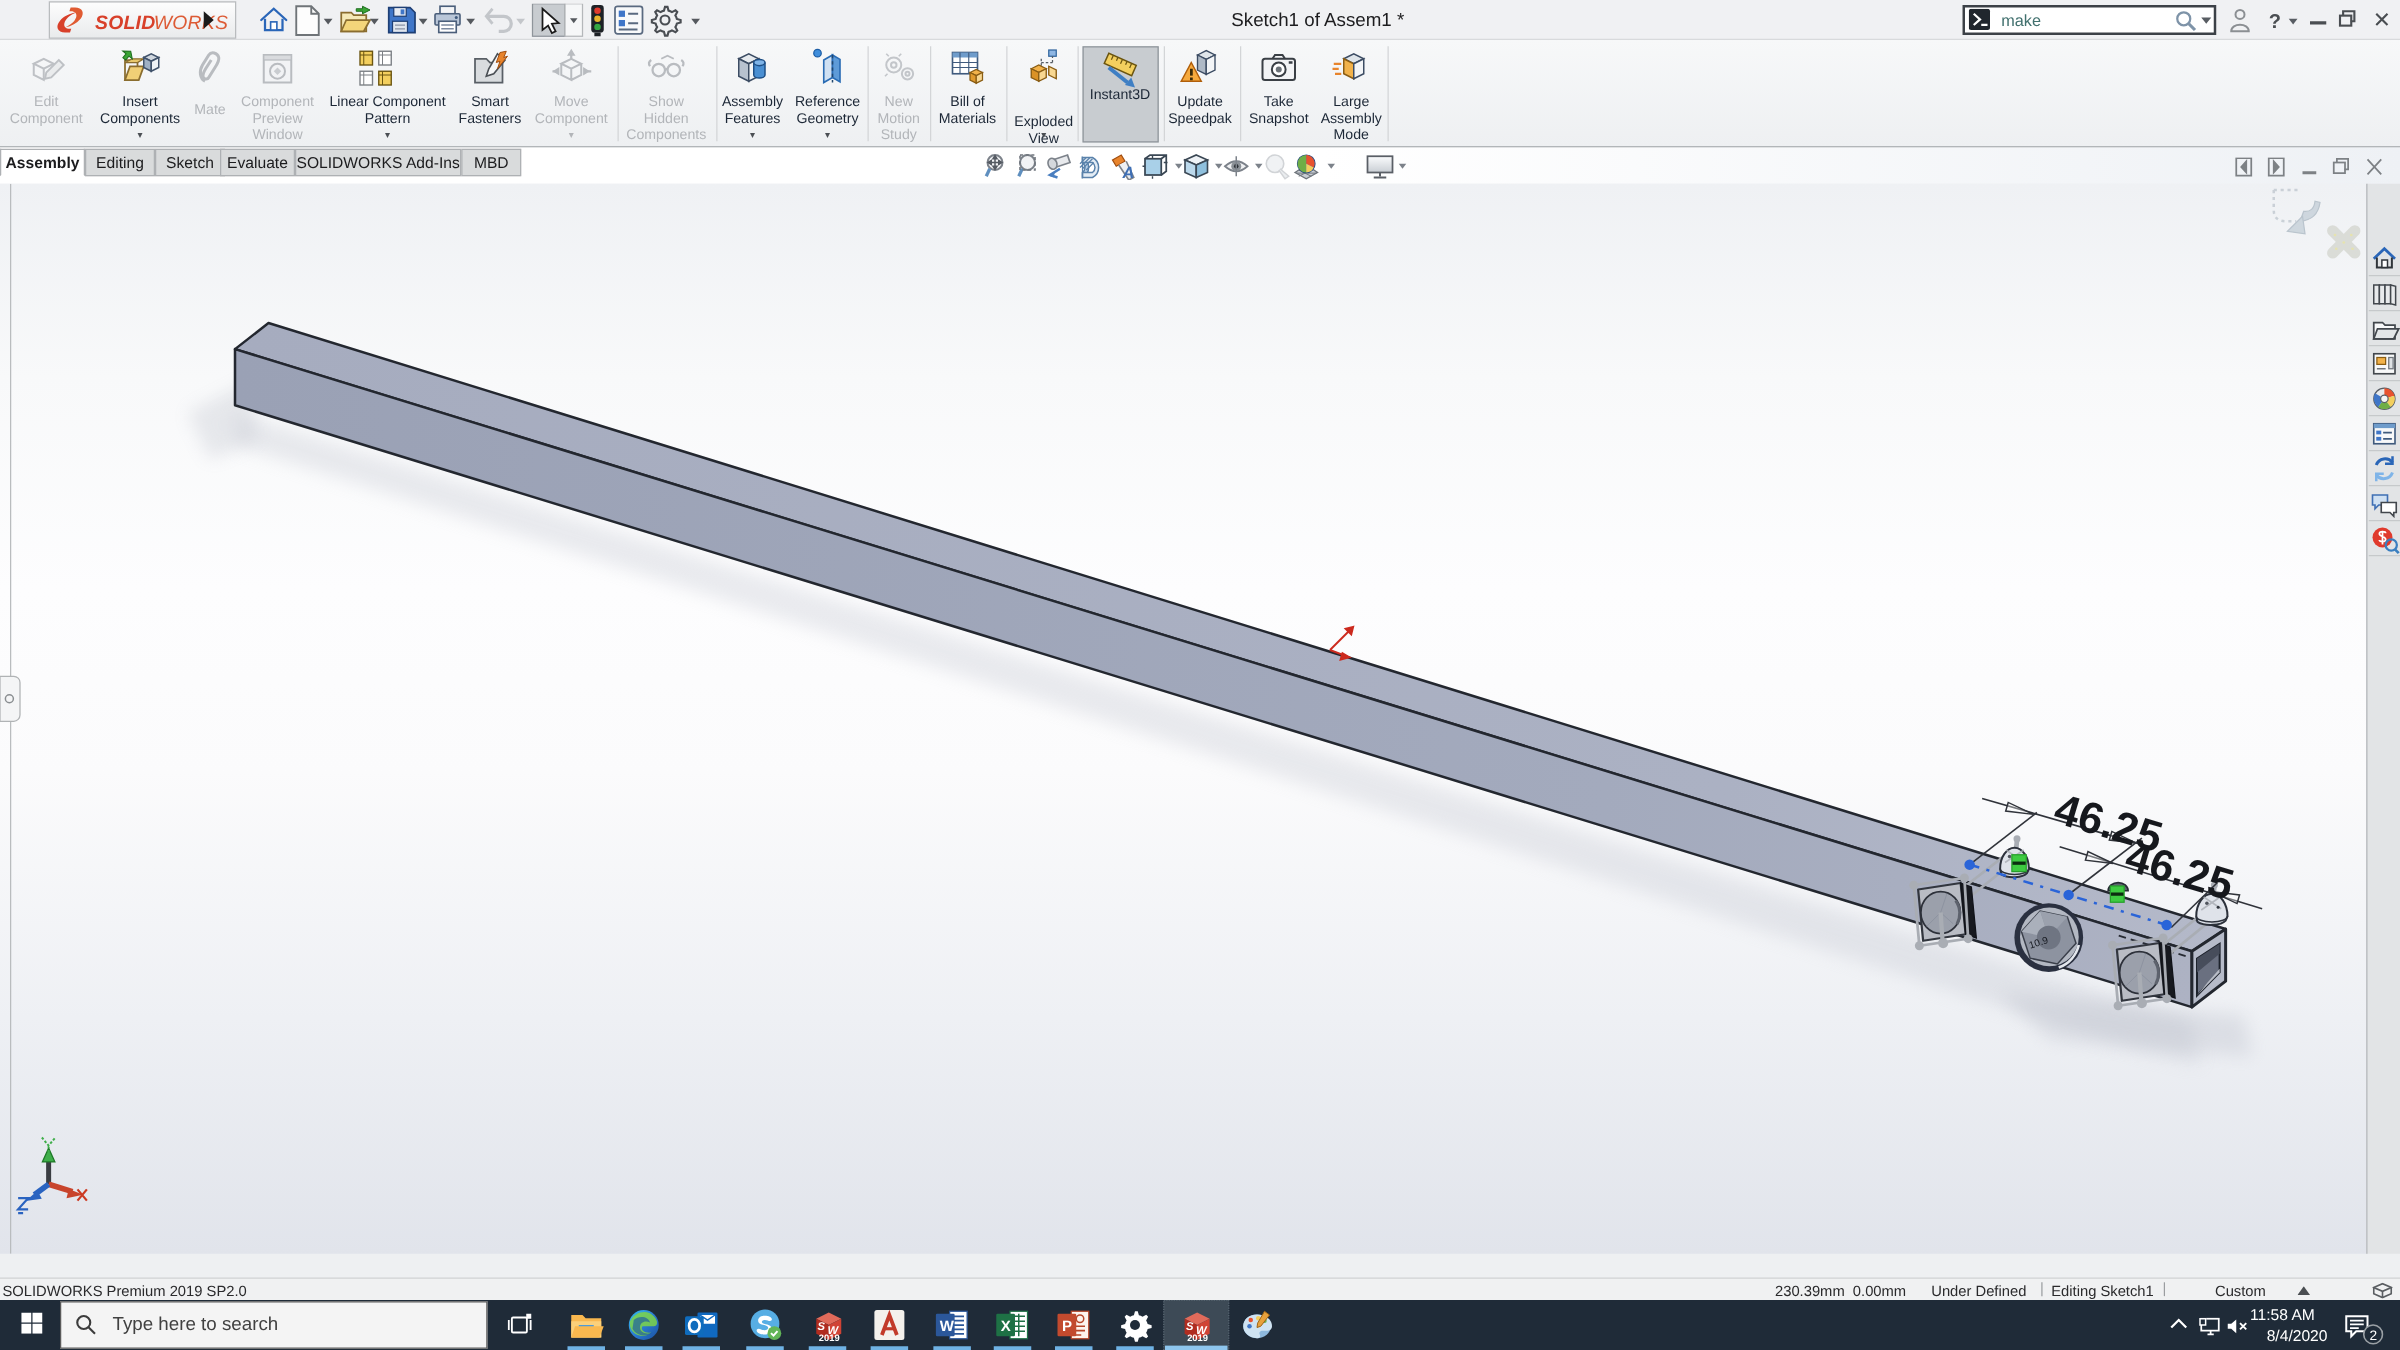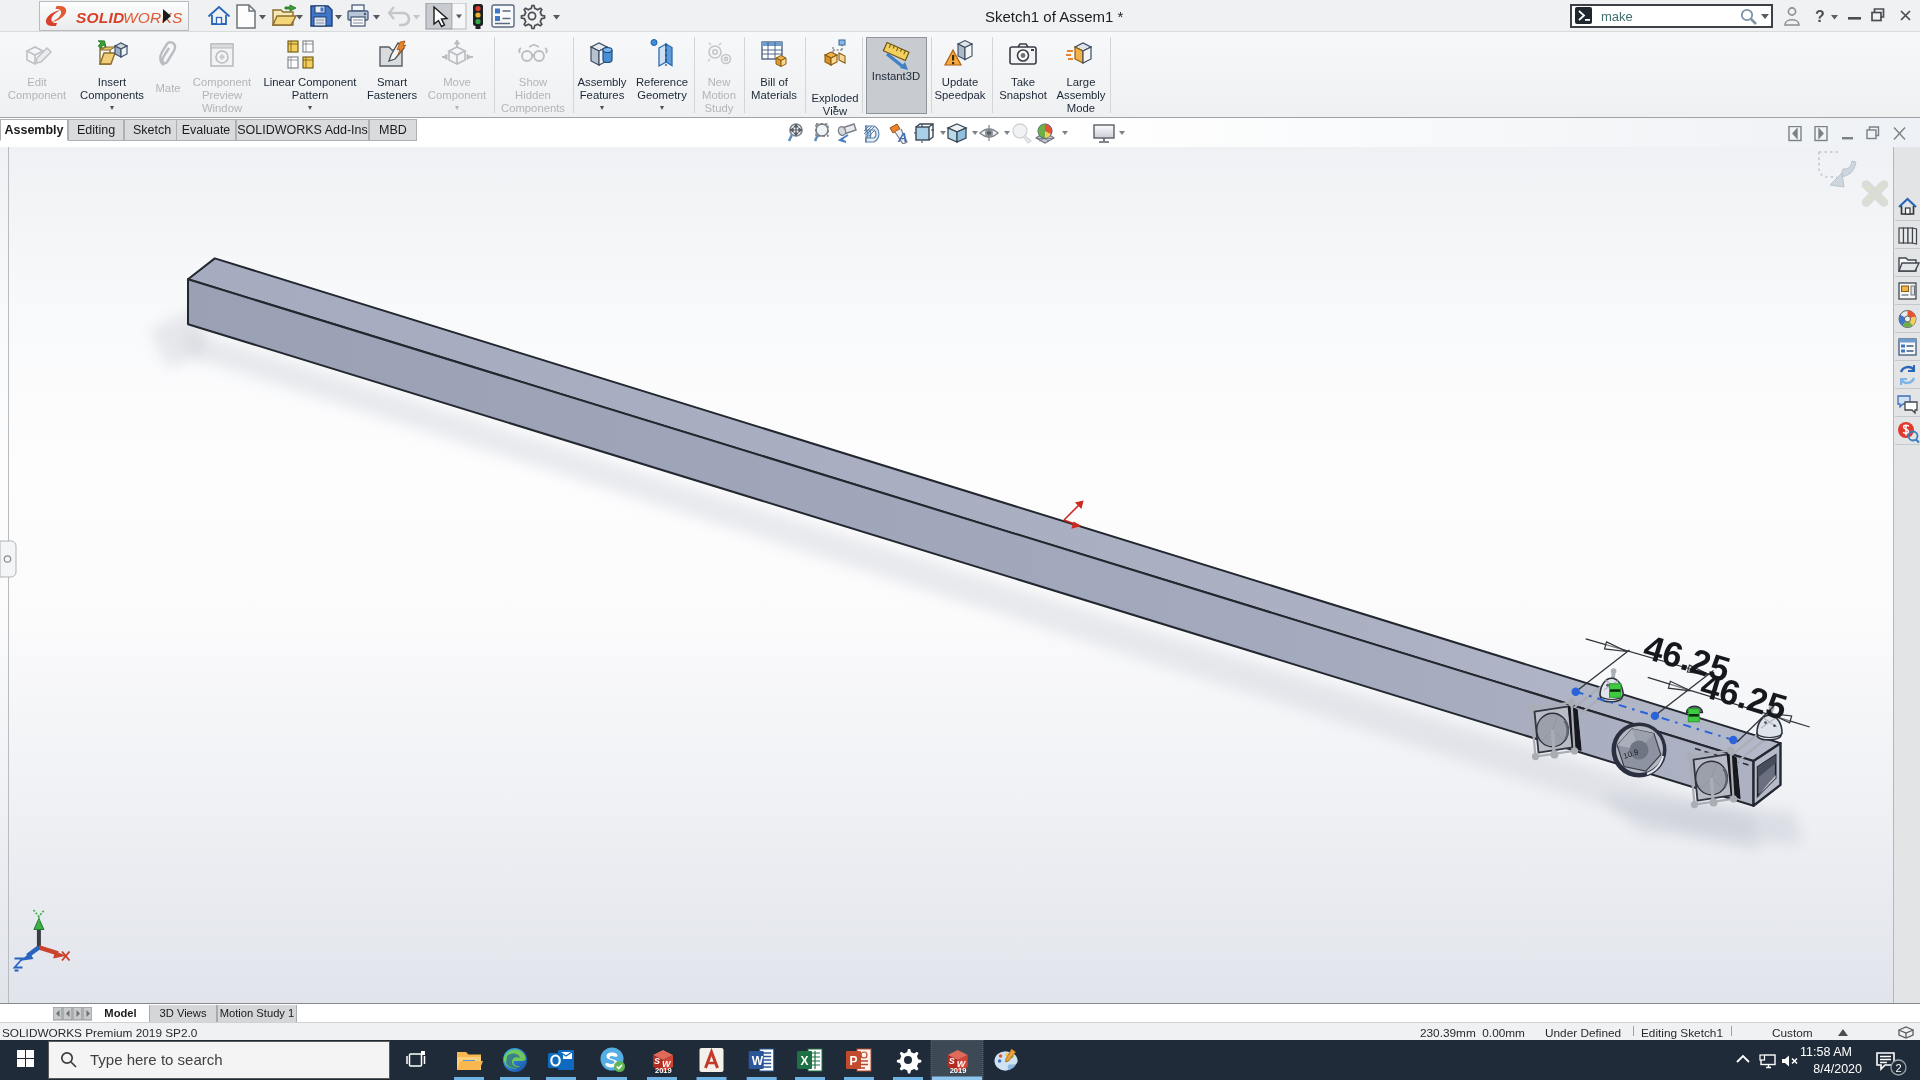--- a/index.html
+++ b/index.html
@@ -657,39 +657,20 @@
           <path d="M10 12 h12 v8 h-2 v3 l-3 -3 h-7 Z" fill="#ffffff" stroke="#42474d" stroke-width="1.3"></path>
         </svg></div>
 <div class="tpbtn" style="top:271px;"><svg width="25" height="27" viewBox="0 0 25 27">
           <circle cx="11" cy="12" r="8" fill="#e03a2d"></circle>
           <path d="M11 6.5 v11 M13.5 8.5 c0 -1.5 -5 -2 -5 0.5 c0 2.5 5 2 5 4.5 c0 2.5 -5 2 -5 0.5" stroke="#ffffff" stroke-width="1.4" fill="none"></path>
           <circle cx="18" cy="18" r="4.5" fill="none" stroke="#3a7fc0" stroke-width="1.8"></circle>
           <line x1="21" y1="21.5" x2="24" y2="24.5" stroke="#3a7fc0" stroke-width="2.2"></line>
         </svg></div>
     </div>
 
-  <div id="modeltabs">
-    <svg class="abs" style="left:53px;top:3px" width="40" height="14" viewBox="0 0 40 14">
-      <g fill="#c8cacc" stroke="#8e9194">
-          <rect x="0" y="0" width="9" height="13"></rect>
-          <rect x="10" y="0" width="9" height="13"></rect>
-          <rect x="20" y="0" width="9" height="13"></rect>
-          <rect x="30" y="0" width="9" height="13"></rect>
-        </g>
-      <g fill="#6f7376">
-          <path d="M6.5 3 L3 6.5 L6.5 10 Z"></path>
-          <path d="M16.5 3 L13 6.5 L16.5 10 Z"></path>
-          <path d="M13.5 3 L17 6.5 L13.5 10 Z" transform="translate(10,0)"></path>
-          <path d="M33.5 3 L37 6.5 L33.5 10 Z"></path>
-        </g>
-    </svg>
-    <div class="mtab act" style="left:92px;width:57px;">Model</div>
-    <div class="mtab" style="left:149px;width:68px;">3D Views</div>
-    <div class="mtab" style="left:217px;width:80px;">Motion Study 1</div>
-  </div>
 
   <div id="statusbar">
     <div class="abs" style="left:2px;top:3px;">SOLIDWORKS Premium 2019 SP2.0</div>
     <div class="abs" style="left:1345px;top:3px;margin-top:32px;">-27.13mm</div>
     <div class="abs" style="left:1420px;top:3px;">230.39mm&nbsp;&nbsp;0.00mm</div>
     <div class="abs" style="left:1545px;top:3px;">Under Defined</div>
     <div class="abs" style="left:1632px;top:0px;color:#9a9da0;">|</div>
     <div class="abs" style="left:1641px;top:3px;text-align:center;">Editing Sketch1</div>
     <div class="abs" style="left:1730px;top:0px;color:#9a9da0;">|</div>
     <div class="abs" style="left:1772px;top:3px;">Custom</div>

